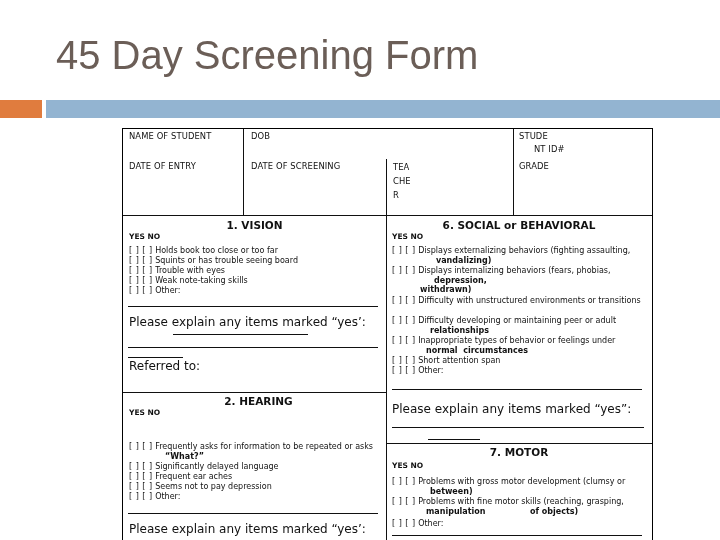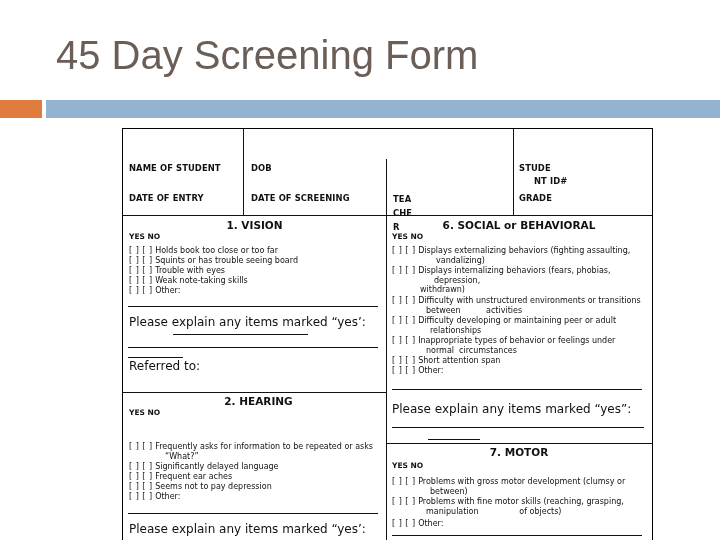--- a/index.html
+++ b/index.html
@@ -4,26 +4,26 @@
 <style>
   * { margin:0; padding:0; box-sizing:border-box; }
   body { width:720px; height:540px; background:#ffffff; position:relative; overflow:hidden; font-family:"DejaVu Sans", sans-serif; }
   .title { position:absolute; left:56px; top:33px; font-family:"Liberation Sans", sans-serif; font-size:40px; color:#6b5e57; letter-spacing:0px; }
   .bar-orange { position:absolute; left:0; top:100px; width:42px; height:18px; }
   .bar-blue { position:absolute; left:46px; top:100px; width:674px; height:18px; }
   .form { position:absolute; left:122px; top:128px; width:531px; height:420px; border:1.5px solid #000; background:#fff; color:#111; font-size:8.2px; }
   .abs { position:absolute; }
   .vline { position:absolute; width:0; border-left:1.3px solid #111; }
   .hline { position:absolute; height:0; border-top:1.3px solid #111; }
-  .hdr { font-weight:bold; font-size:8.4px; letter-spacing:0.1px;margin-top:32px; }
+  .hdr { font-weight:normal; font-size:8.4px; letter-spacing:0.1px; }
   .sec-title { font-weight:bold; font-size:10.5px; text-align:center; position:absolute; }
   .yn { font-size:7.5px; font-weight:bold; position:absolute; }
   .item { position:absolute; font-size:8px; white-space:nowrap; line-height:9.5px; }
   .item .cb { letter-spacing:0.5px; }
-  .item .cont { display:block; padding-left:36px; }
+  .item .cont { display:block; padding-left:36px;font-weight:bold; }
   .txt { position:absolute; font-size:12px; white-space:nowrap; }
   .rule { position:absolute; height:0; border-top:1.2px solid #111; }
 </style>
 </head>
 <body>
 
 <div class="title">45 Day Screening Form</div>
 <div class="bar-orange" style="background:#e07c3e"></div>
 <div class="bar-blue" style="background:#93b4d1"></div>
 
@@ -70,21 +70,21 @@
   <div class="item" style="left:6px; top:343px;"><span class="cb">[ ]  [ ]</span> <span>Frequent ear aches</span></div>
   <div class="item" style="left:6px; top:353px;"><span class="cb">[ ]  [ ]</span> <span>Seems not to pay depression</span></div>
   <div class="item" style="left:6px; top:363px;"><span class="cb">[ ]  [ ]</span> <span>Other:</span></div>
   <div class="rule" style="left:5px; top:384px; width:250px;"></div>
   <div class="txt" style="left:6px; top:393px;">Please explain any items marked “yes’:</div>
 
   <div class="sec-title" style="left:263px; width:266px; top:90px;">6. SOCIAL or BEHAVIORAL</div>
   <div class="yn" style="left:269px; top:103px;">YES NO</div>
   <div class="item" style="left:269px; top:117px;"><span class="cb">[ ]  [ ]</span> <span>Displays externalizing behaviors (fighting assaulting,</span><span class="cont" style="padding-left:44px">vandalizing)</span></div>
   <div class="item" style="left:269px; top:137px;"><span class="cb">[ ]  [ ]</span> <span>Displays internalizing behaviors (fears, phobias,</span><span class="cont" style="padding-left:42px">depression,</span><span class="cont" style="padding-left:28px">withdrawn)</span></div>
-  <div class="item" style="left:269px; top:167px;"><span class="cb">[ ]  [ ]</span> <span>Difficulty with unstructured environments or transitions</span><span class="cont" style="padding-left:34px; white-space:pre">between          activities</span></div>
+  <div class="item" style="left:269px; top:167px;"><span class="cb">[ ]  [ ]</span> <span>Difficulty with unstructured environments or transitions</span></div>
   <div class="item" style="left:269px; top:187px;"><span class="cb">[ ]  [ ]</span> <span>Difficulty developing or maintaining peer or adult</span><span class="cont" style="padding-left:38px">relationships</span></div>
   <div class="item" style="left:269px; top:207px;"><span class="cb">[ ]  [ ]</span> <span>Inappropriate types of behavior or feelings under</span><span class="cont" style="padding-left:34px; white-space:pre">normal  circumstances</span></div>
   <div class="item" style="left:269px; top:227px;"><span class="cb">[ ]  [ ]</span> <span>Short attention span</span></div>
   <div class="item" style="left:269px; top:237px;"><span class="cb">[ ]  [ ]</span> <span>Other:</span></div>
   <div class="rule" style="left:269px; top:260px; width:250px;"></div>
   <div class="txt" style="left:269px; top:273px;">Please explain any items marked “yes”:</div>
   <div class="rule" style="left:269px; top:298px; width:252px;"></div>
   <div class="rule" style="left:305px; top:310px; width:52px;"></div>
   <div class="hline" style="left:263px; top:314px; width:266px;"></div>
 

